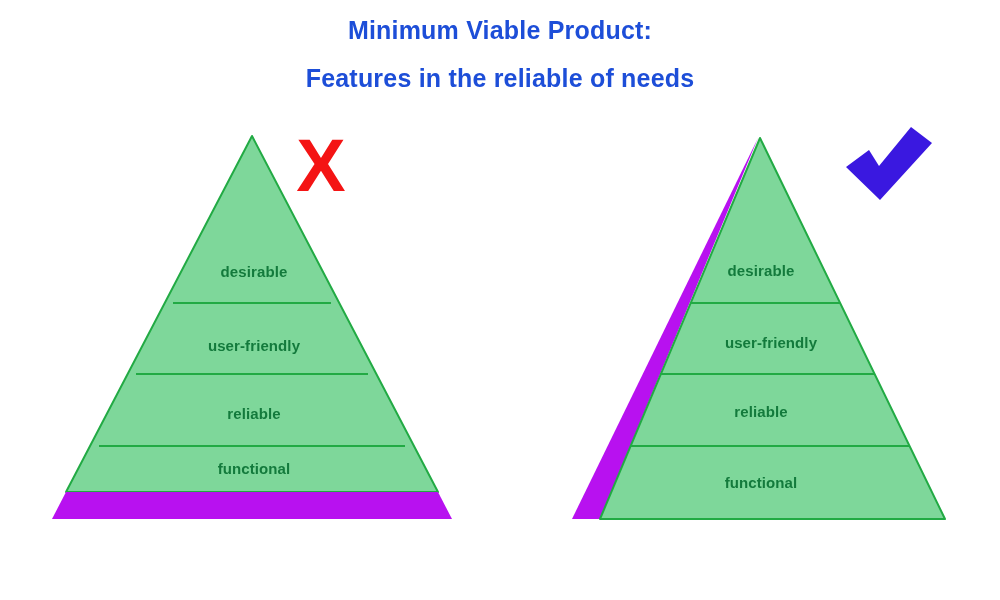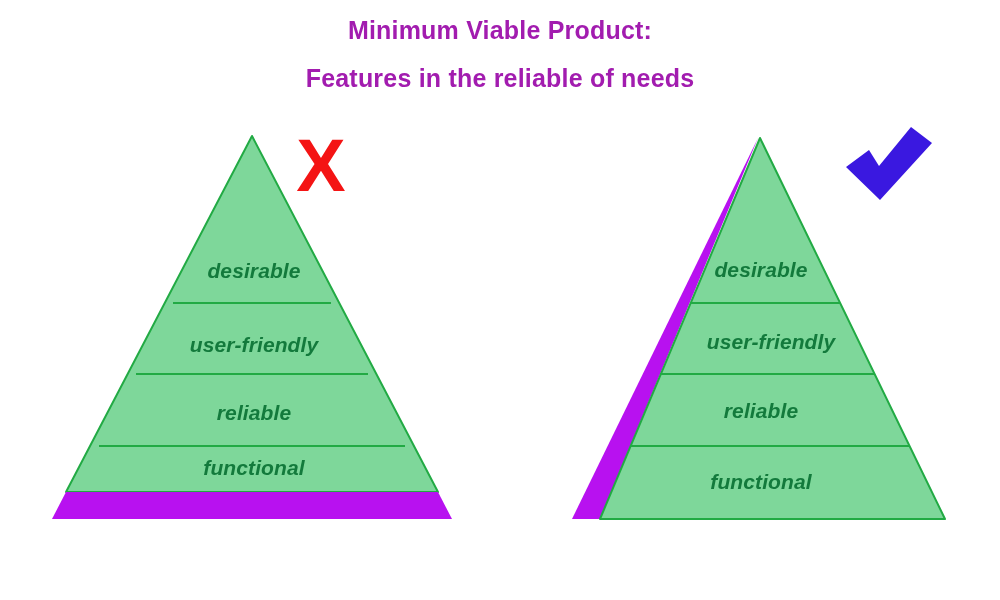--- a/index.html
+++ b/index.html
@@ -28,46 +28,45 @@
     top: 18px;
     width: 1000px;
     text-align: center;
     user-select: none;
   }
   .title-line {
     font-family: "Liberation Sans", sans-serif;
     font-weight: bold;
     font-size: 25px;
     letter-spacing: 0.2px;
-    color: #a21caf;
+    color: #1d4ed8;
     line-height: 1.0;
   }
   .title-line-1 { margin-bottom: 23px; }
 
   
   svg.diagram {
     position: absolute;
     left: 0;
     top: 0;
     width: 1000px;
     height: 600px;
   }
 
   
   .band-label {
     position: absolute;
     font-family: "Liberation Sans", sans-serif;
     font-weight: bold;
-    font-size: 21px;
+    font-size: 15px;
     color: #137a3c;
     white-space: nowrap;
     transform: translate(-50%, -50%);
     user-select: none;
     letter-spacing: 0.1px;
-    font-style: italic;
   }
 
   
   .mark-x {
     position: absolute;
     font-family: "Liberation Sans", sans-serif;
     font-weight: bold;
     font-size: 74px;
     line-height: 1;
     color: #f41414;

